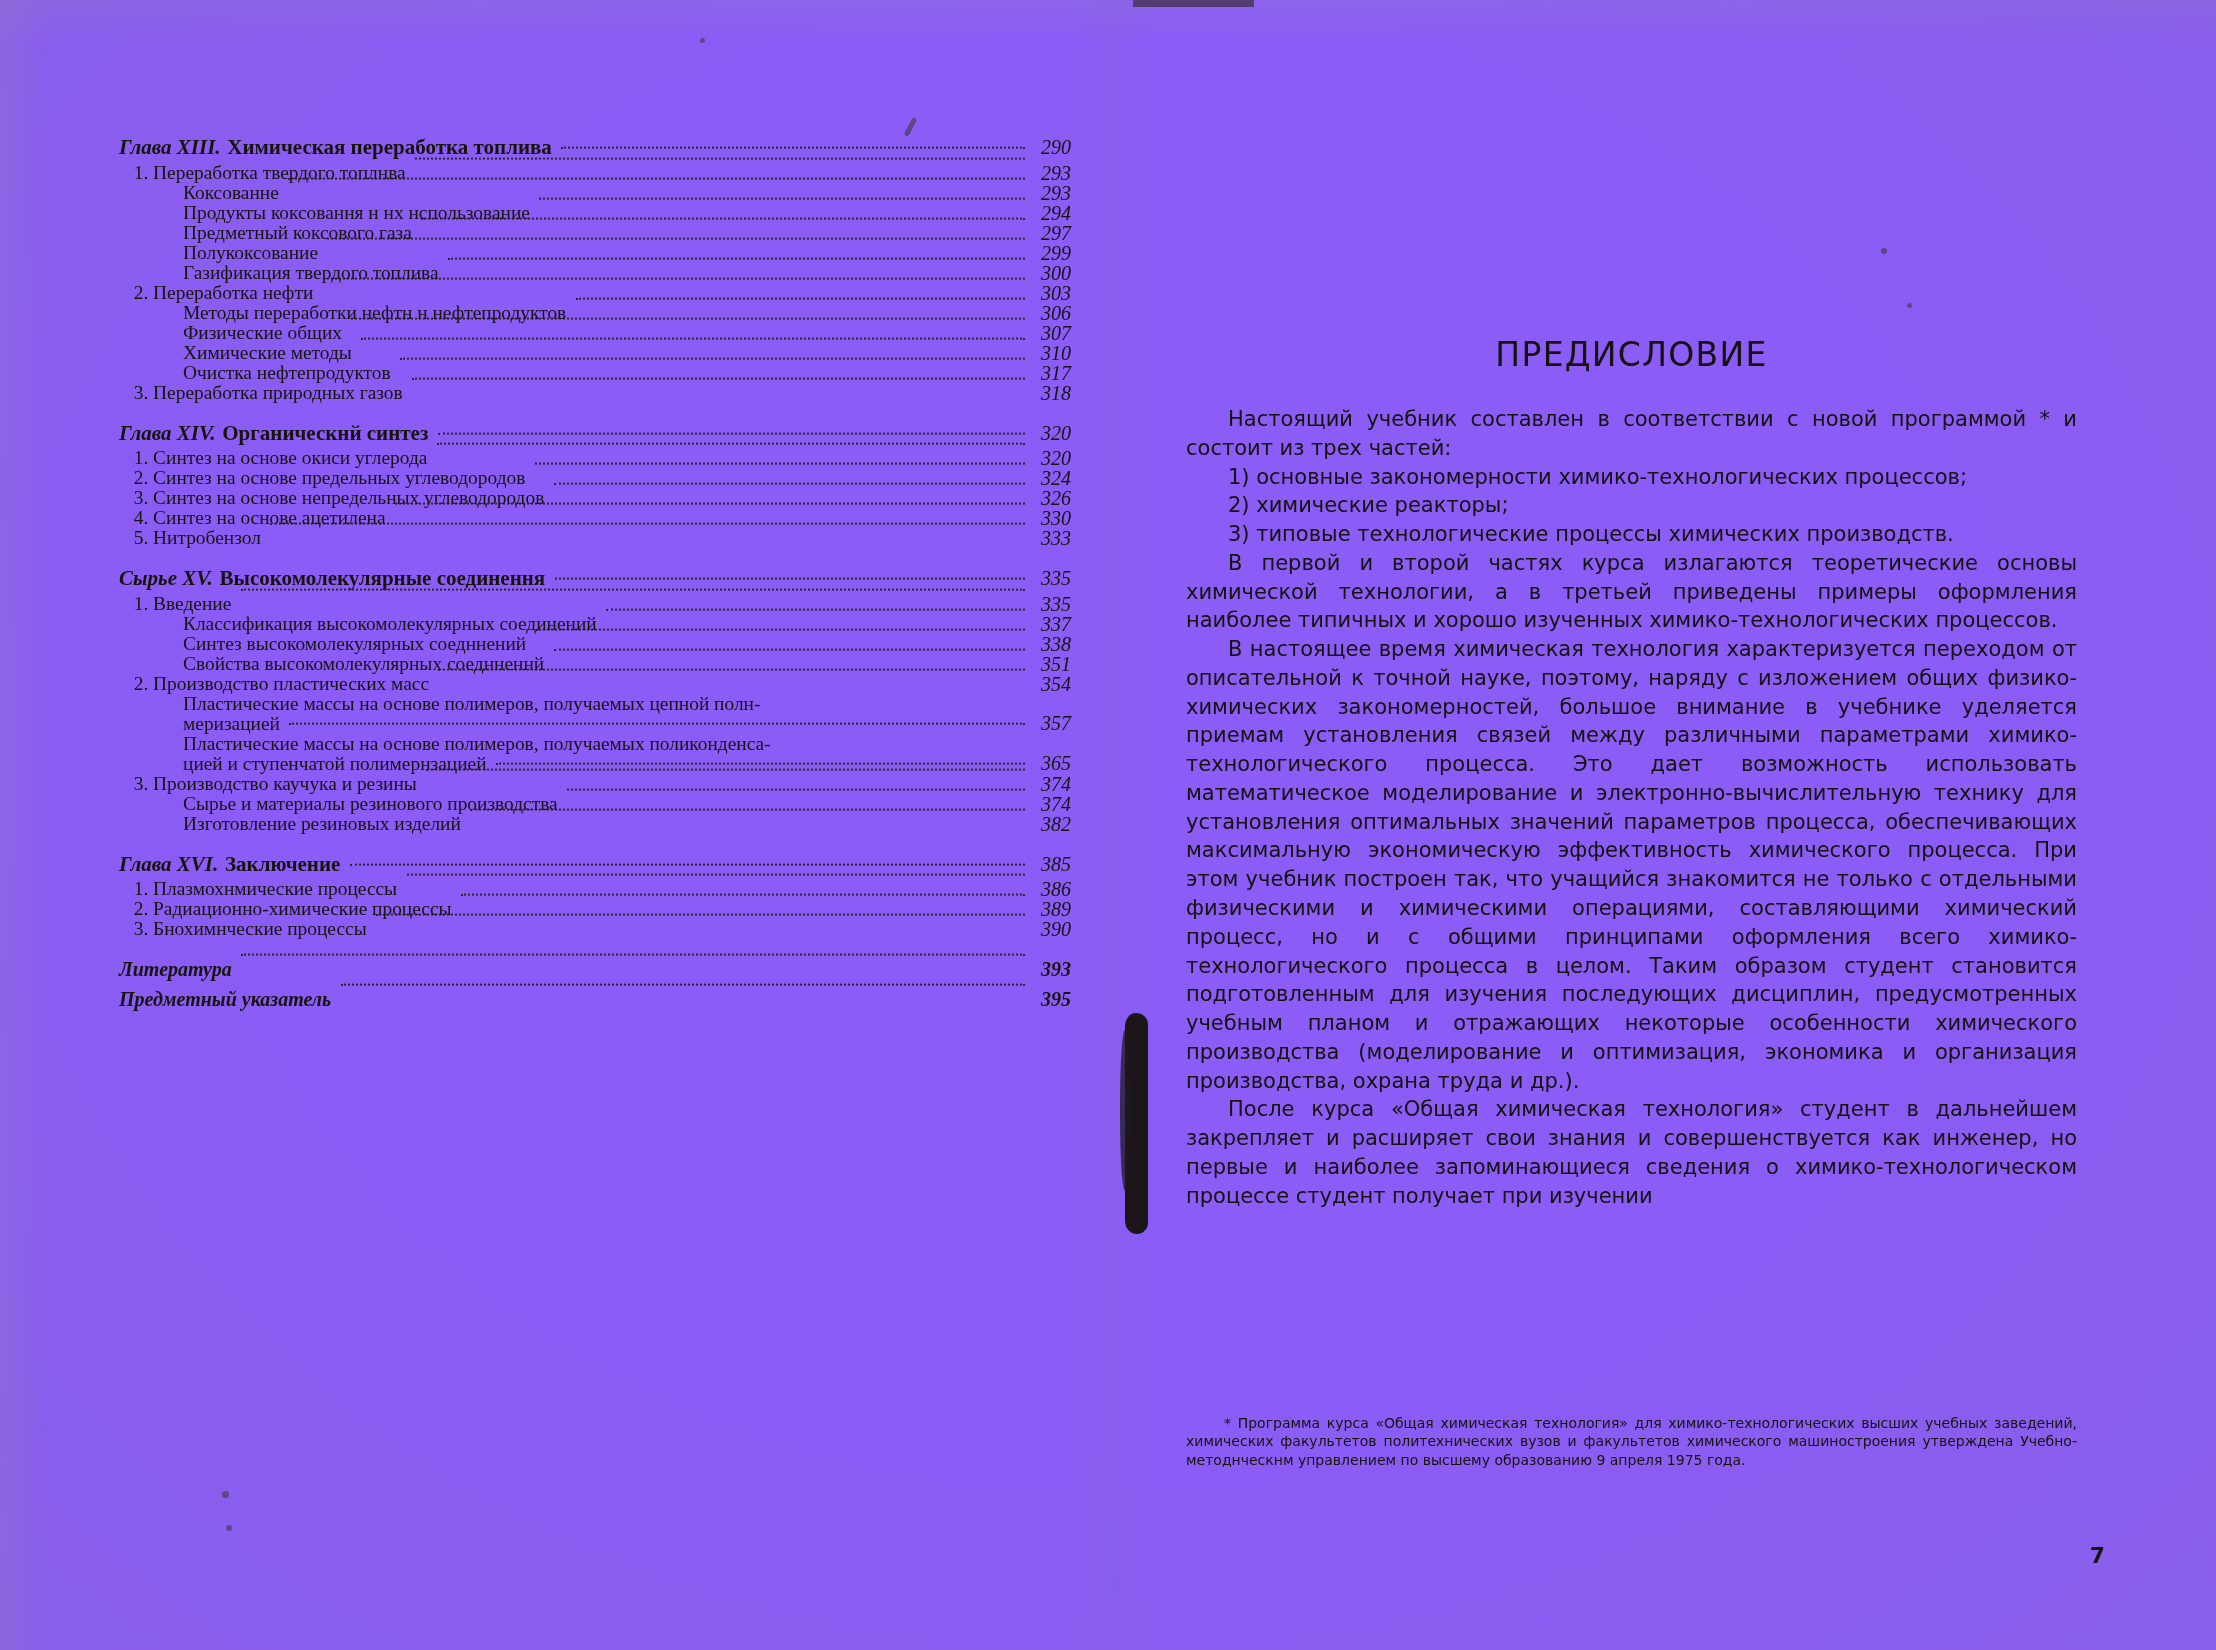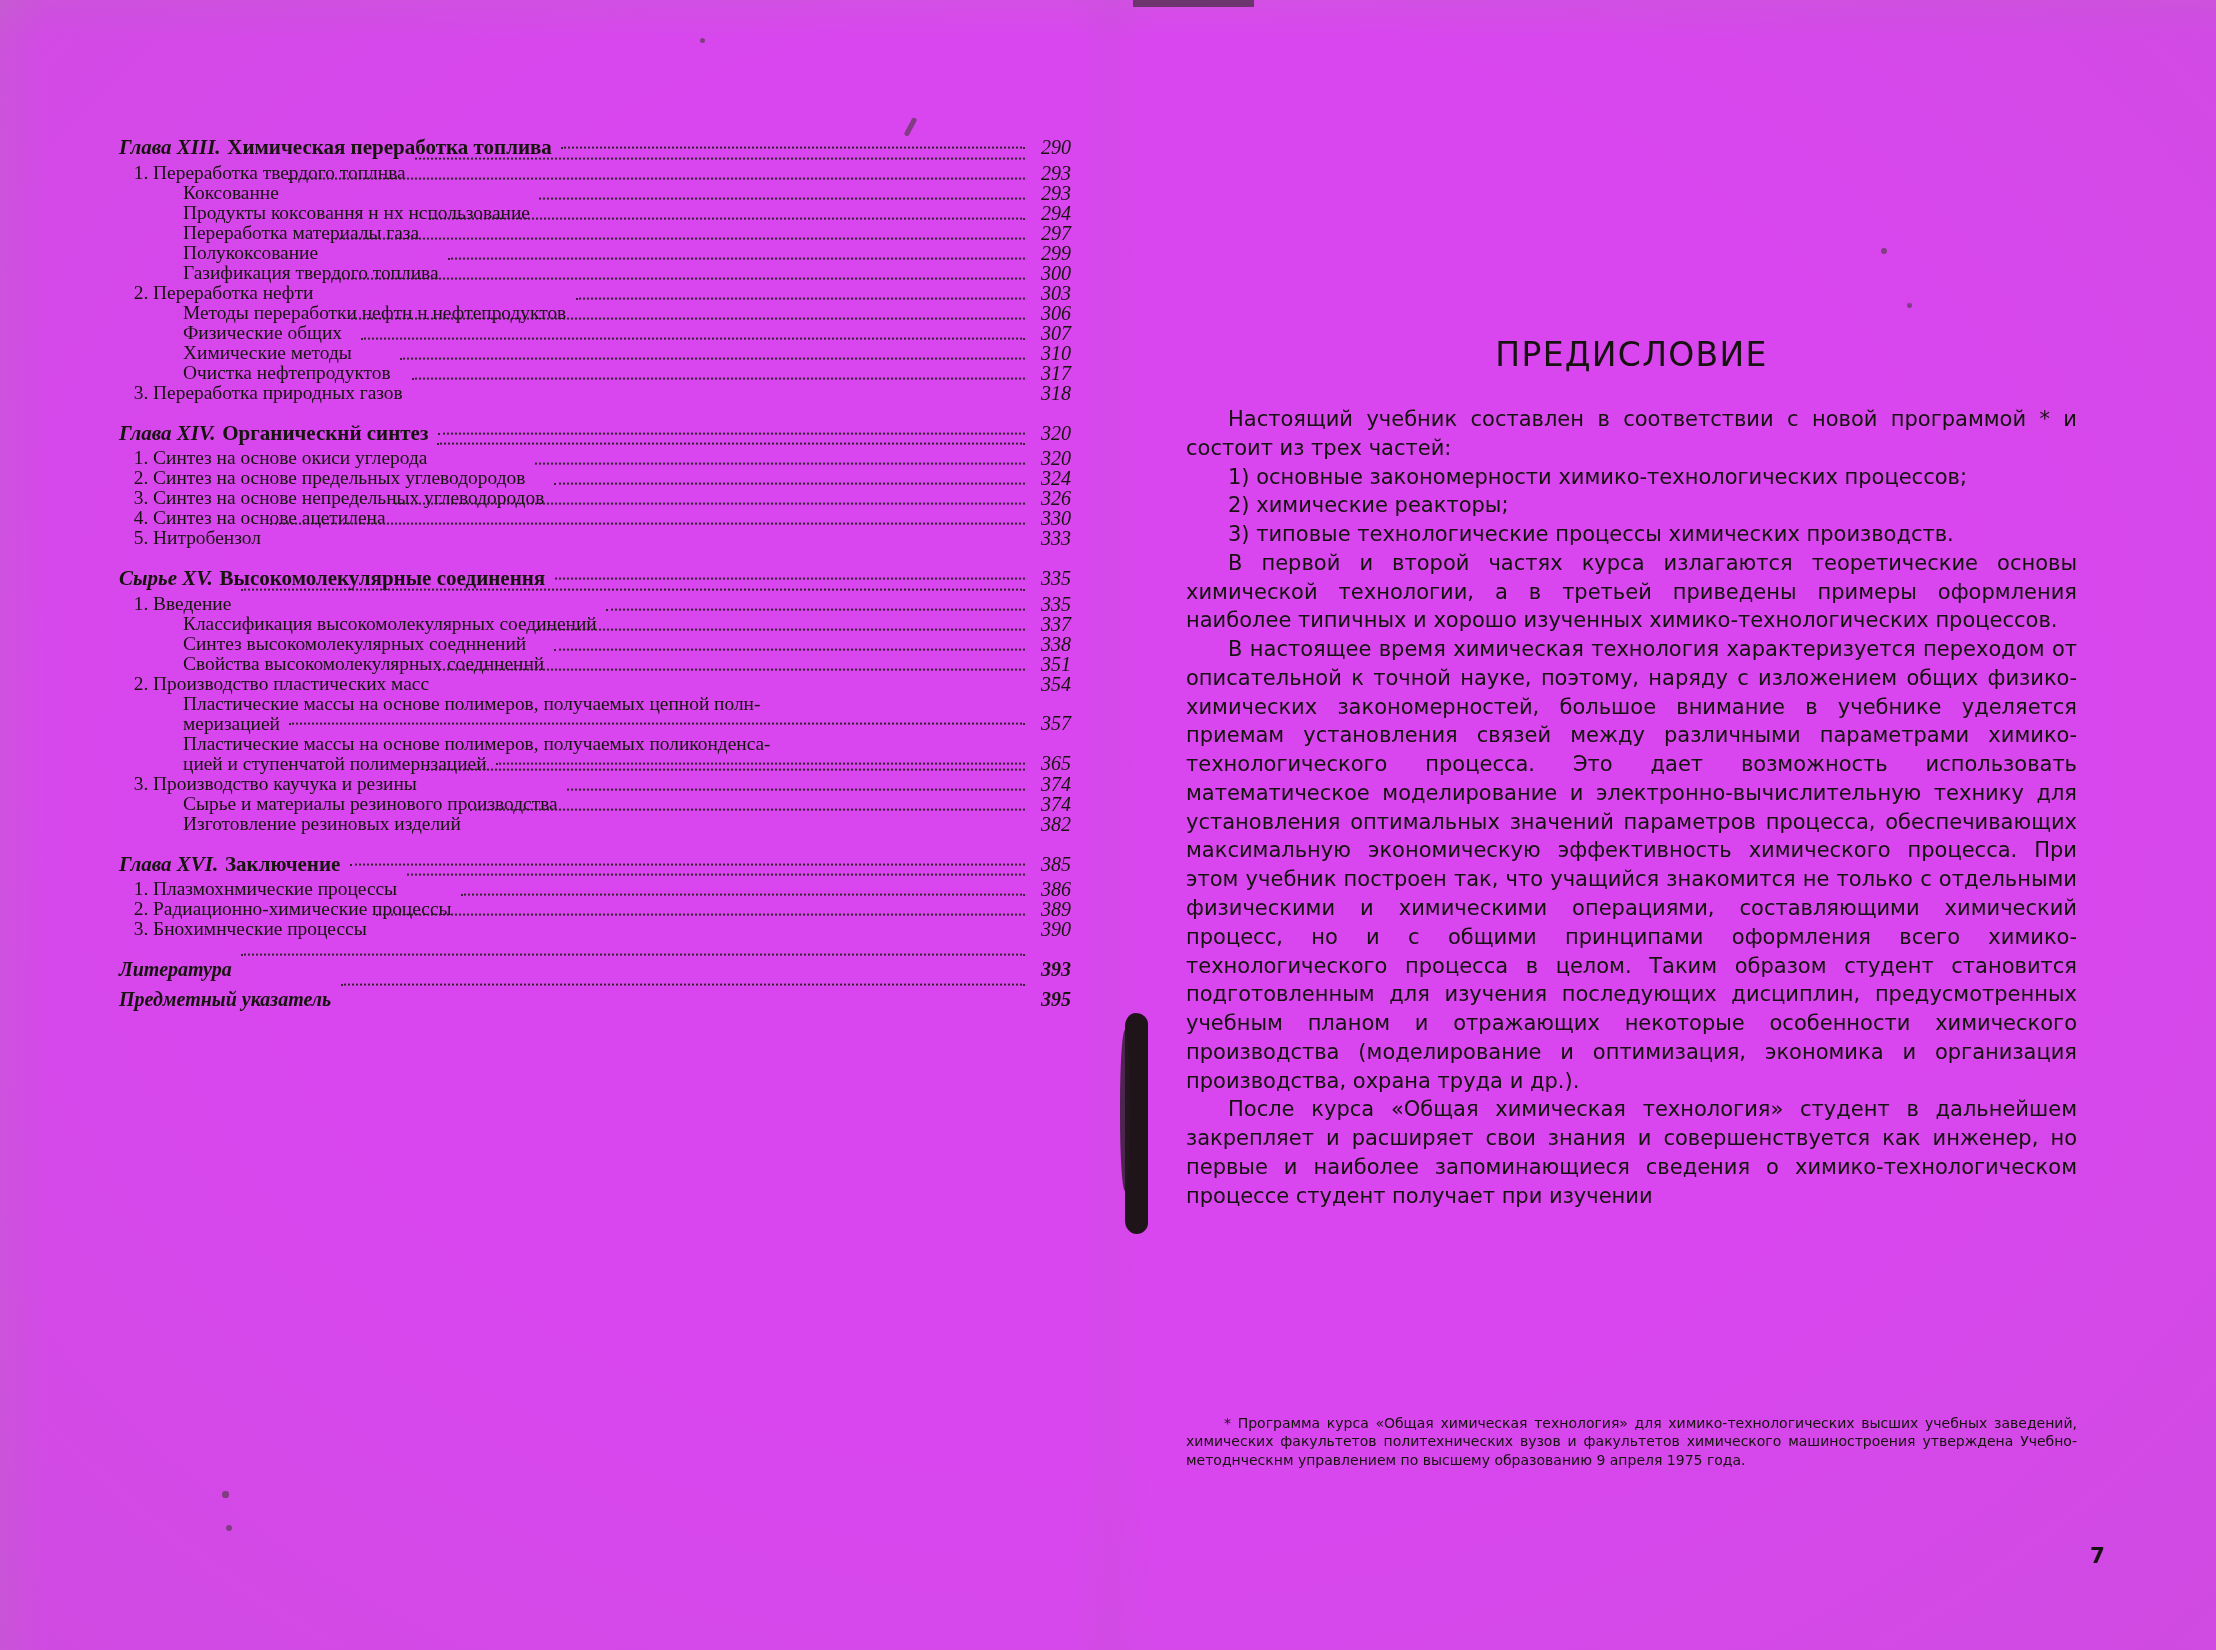--- a/index.html
+++ b/index.html
@@ -11,21 +11,21 @@
     width: 2216px;
     height: 1650px;
     position: relative;
     font-family: "Liberation Serif", serif;
     color: #1a1a1a;
     overflow: hidden;
   }
   .page {
     position: absolute;
     inset: 0;
-    background: #d946ef;
+    background: #8b5cf6;
   }
   
   .scan-tint {
     position: absolute;
     inset: 0;
     background:
       radial-gradient(ellipse at 50% 45%, rgba(255,255,255,0) 55%, rgba(120,115,105,0.10) 100%),
       linear-gradient(90deg, rgba(160,155,145,0.12) 0px, rgba(255,255,255,0) 47px),
       linear-gradient(180deg, rgba(160,155,145,0.10) 0px, rgba(255,255,255,0) 40px);
     pointer-events: none;
@@ -214,21 +214,21 @@
           <span class="txt">Коксованне</span>
           <span class="leader"></span>
           <span class="pageno">293</span>
         </div>
       <div class="entry lvl2">
           <span class="txt">Продукты коксовання н нх нспользование</span>
           <span class="leader"></span>
           <span class="pageno">294</span>
         </div>
       <div class="entry lvl2">
-          <span class="txt">Переработка материалы газа</span>
+          <span class="txt">Предметный коксового газа</span>
           <span class="leader"></span>
           <span class="pageno">297</span>
         </div>
       <div class="entry lvl2">
           <span class="txt">Полукоксование</span>
           <span class="leader"></span>
           <span class="pageno">299</span>
         </div>
       <div class="entry lvl2">
           <span class="txt">Газификация твердого топлива</span>

